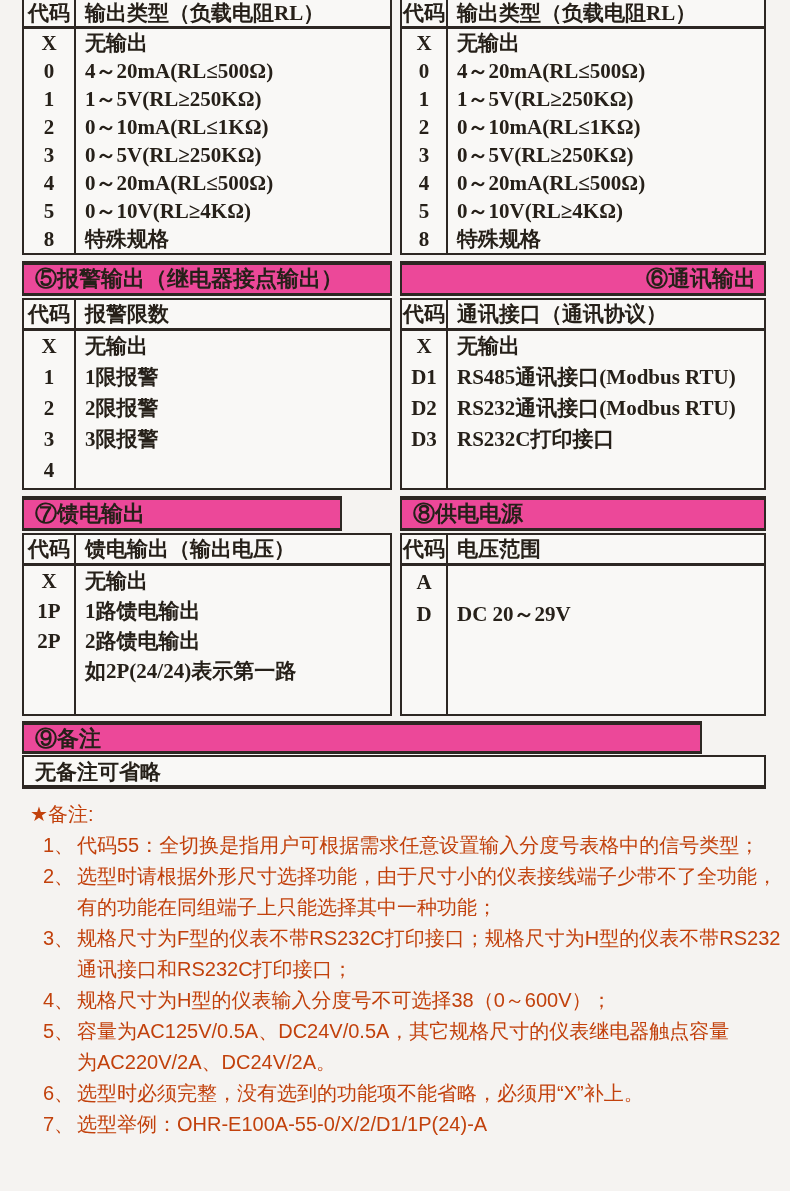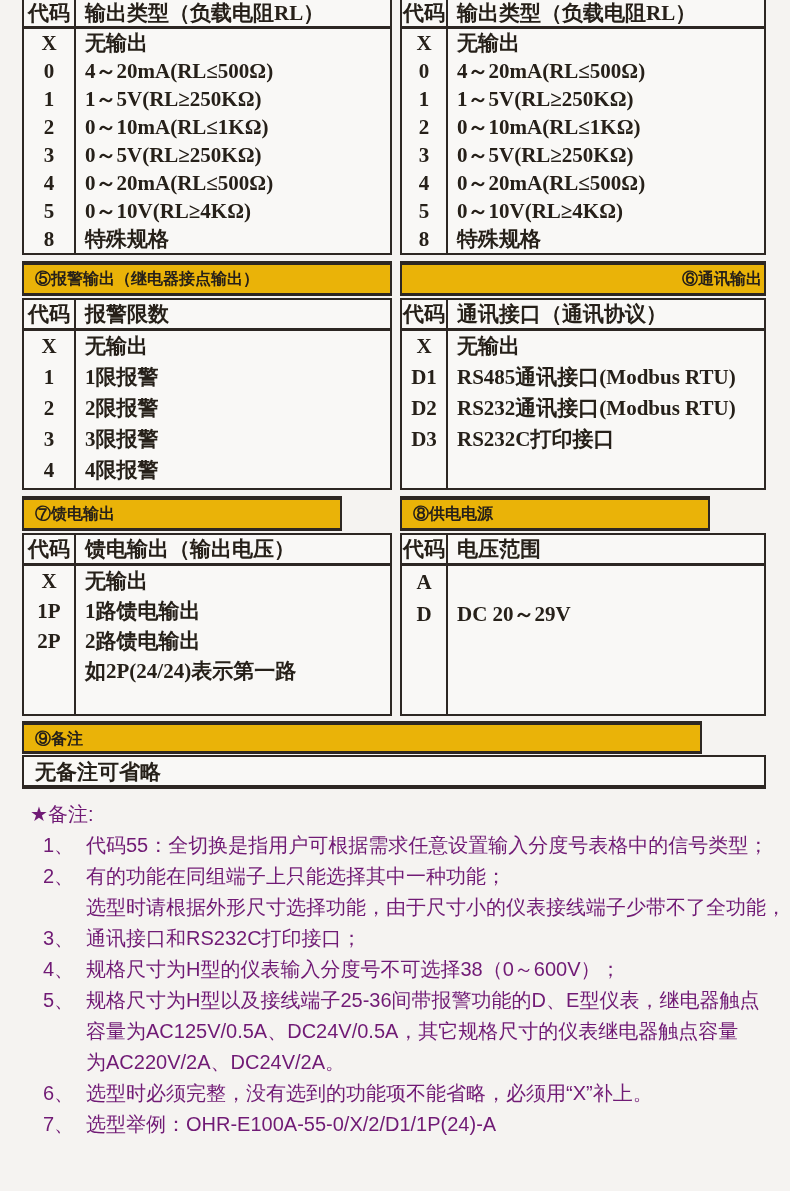--- a/index.html
+++ b/index.html
@@ -25,41 +25,41 @@
   .w-l .c{width:50px;}
   .w-r .c{width:44px;}
   .h26 .thead{height:26px;line-height:26px;}
   .h27 .thead{height:28px;line-height:28px;}
   .r28 .trow{height:28px;line-height:28px;}
   .r31 .trow{height:31px;line-height:31px;}
   .r30 .trow{height:30px;line-height:30px;}
   .r32 .trow{height:32px;line-height:32px;}
   
   .band{
-    background:#eab308;border:2px solid #2d2723;
+    background:#ec4899;border:2px solid #2d2723;
     border-top-width:4px;border-bottom-width:3px;
-    font-weight:bold;font-size:16px;line-height:26px;
-    padding:1px 2px 0 11px;white-space:nowrap;overflow:hidden;
+    font-weight:bold;font-size:22px;line-height:26px;
+    padding:1px 8px 0 11px;white-space:nowrap;overflow:hidden;
   }
   
   .remarkbox{
     background:#f9f8f6;border:2px solid #2d2723;border-bottom-width:4px;
     font-weight:bold;font-size:21px;line-height:28px;
     padding:1px 0 0 11px;
   }
   
   .notes{
     font-family:"Liberation Sans","DejaVu Sans",sans-serif;
-    font-size:20px;color:#701a75;font-weight:500;
+    font-size:20px;color:#c2410c;font-weight:500;
   }
   .note-title{line-height:31px;}
   .note-item{display:flex;}
   .note-num{flex:0 0 34px;line-height:31px;}
   .note-lines{flex:1;}
-  .note-lines div{line-height:31px;white-space:nowrap;margin-left:9px;}
+  .note-lines div{line-height:31px;white-space:nowrap;}
 </style>
 </head>
 <body>
 
 <div class="abs tbl notop w-l h26 r28" style="left:22px;top:0;width:370px;height:255px;">
   <div class="thead">
     <div class="c">代码</div>
     <div class="d">输出类型（负载电阻RL）</div>
   </div>
   <div class="trow">
@@ -162,21 +162,20 @@
   <div class="trow">
       <div class="c">2</div>
       <div class="d">2限报警</div>
     </div>
   <div class="trow">
       <div class="c">3</div>
       <div class="d">3限报警</div>
     </div>
   <div class="trow">
       <div class="c">4</div>
-      <div class="d">4限报警</div>
     </div>
   <div class="tfill">
       <div class="c"></div>
       <div class="d"></div>
     </div>
 </div>
 
 <div class="abs tbl w-r h27 r31" style="left:400px;top:298px;width:366px;height:192px;">
   <div class="thead">
     <div class="c">代码</div>
@@ -198,21 +197,21 @@
       <div class="c">D3</div>
       <div class="d">RS232C打印接口</div>
     </div>
   <div class="tfill">
       <div class="c"></div>
       <div class="d"></div>
     </div>
 </div>
 
 <div class="abs band" style="left:22px;top:496px;width:320px;height:35px;">⑦馈电输出</div>
-<div class="abs band" style="left:400px;top:496px;width:310px;height:35px;">⑧供电电源</div>
+<div class="abs band" style="left:400px;top:496px;width:366px;height:35px;">⑧供电电源</div>
 
 <div class="abs tbl w-l h27 r30" style="left:22px;top:533px;width:370px;height:183px;">
   <div class="thead">
     <div class="c">代码</div>
     <div class="d">馈电输出（输出电压）</div>
   </div>
   <div class="trow">
       <div class="c">X</div>
       <div class="d">无输出</div>
     </div>
@@ -261,43 +260,43 @@
   <div class="note-item" style="margin-left:13px;">
     <div class="note-num">1、</div>
     <div class="note-lines">
       <div>代码55：全切换是指用户可根据需求任意设置输入分度号表格中的信号类型；</div>
     </div>
   </div>
 
   <div class="note-item" style="margin-left:13px;">
     <div class="note-num">2、</div>
     <div class="note-lines">
+      <div>选型时请根据外形尺寸选择功能，由于尺寸小的仪表接线端子少带不了全功能，</div>
       <div>有的功能在同组端子上只能选择其中一种功能；</div>
-      <div>选型时请根据外形尺寸选择功能，由于尺寸小的仪表接线端子少带不了全功能，</div>
     </div>
   </div>
 
   <div class="note-item" style="margin-left:13px;">
     <div class="note-num">3、</div>
     <div class="note-lines">
+      <div>规格尺寸为F型的仪表不带RS232C打印接口；规格尺寸为H型的仪表不带RS232</div>
       <div>通讯接口和RS232C打印接口；</div>
     </div>
   </div>
 
   <div class="note-item" style="margin-left:13px;">
     <div class="note-num">4、</div>
     <div class="note-lines">
       <div>规格尺寸为H型的仪表输入分度号不可选择38（0～600V）；</div>
     </div>
   </div>
 
   <div class="note-item" style="margin-left:13px;">
     <div class="note-num">5、</div>
     <div class="note-lines">
-      <div>规格尺寸为H型以及接线端子25-36间带报警功能的D、E型仪表，继电器触点</div>
       <div>容量为AC125V/0.5A、DC24V/0.5A，其它规格尺寸的仪表继电器触点容量</div>
       <div>为AC220V/2A、DC24V/2A。</div>
     </div>
   </div>
 
   <div class="note-item" style="margin-left:13px;">
     <div class="note-num">6、</div>
     <div class="note-lines">
       <div>选型时必须完整，没有选到的功能项不能省略，必须用“X”补上。</div>
     </div>

